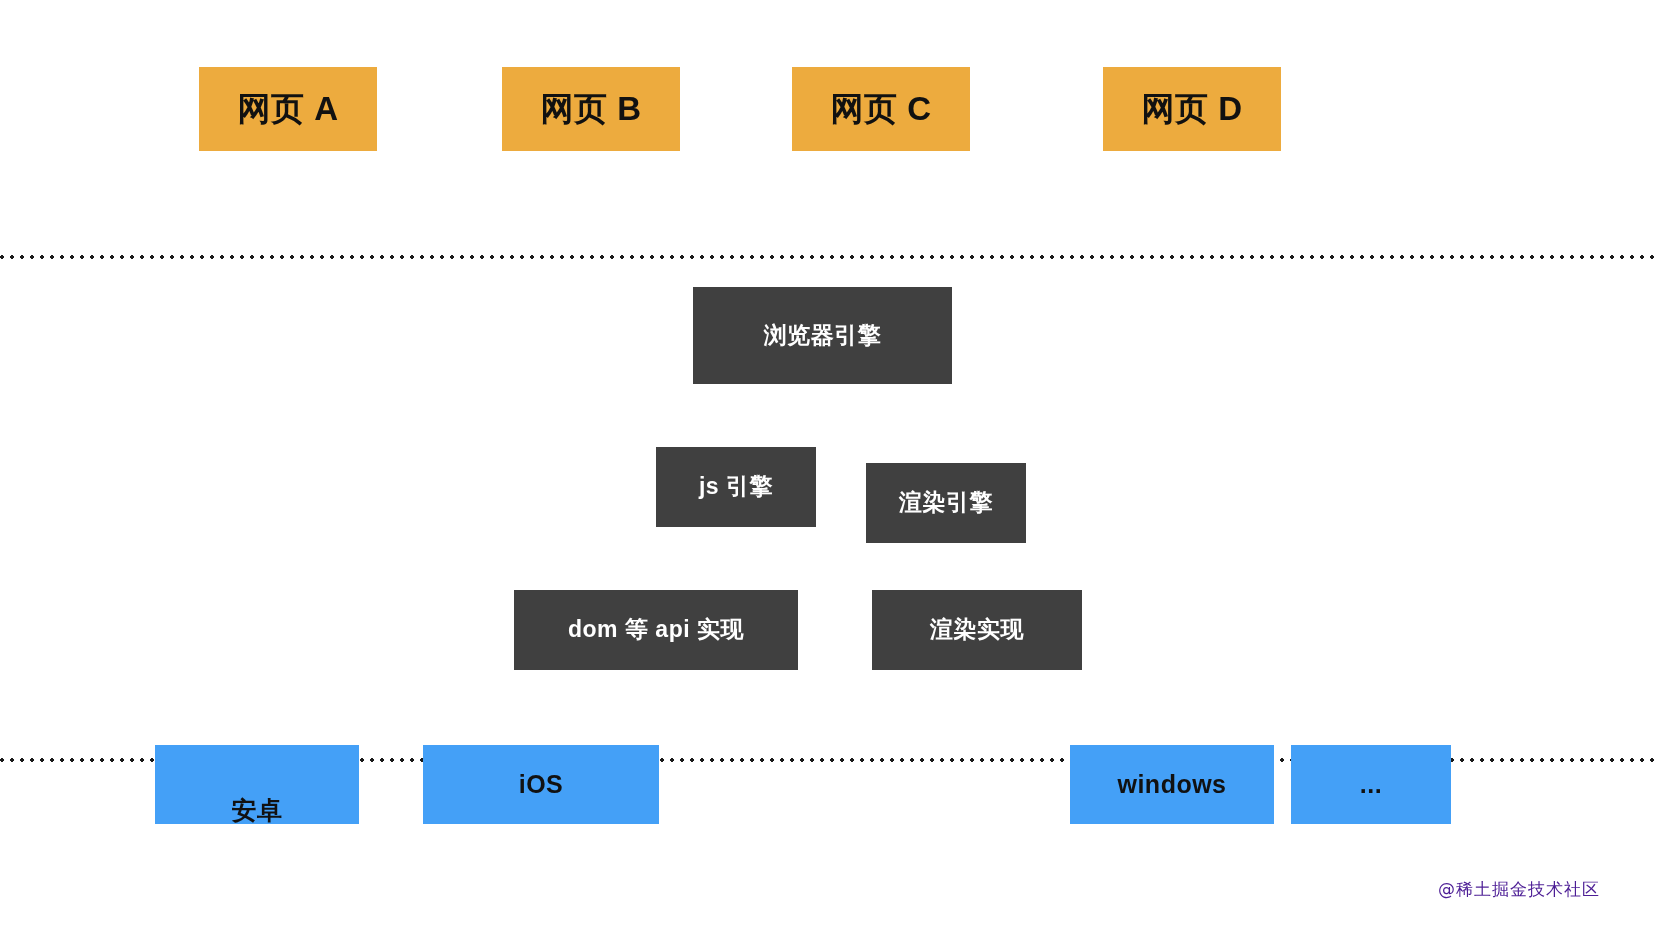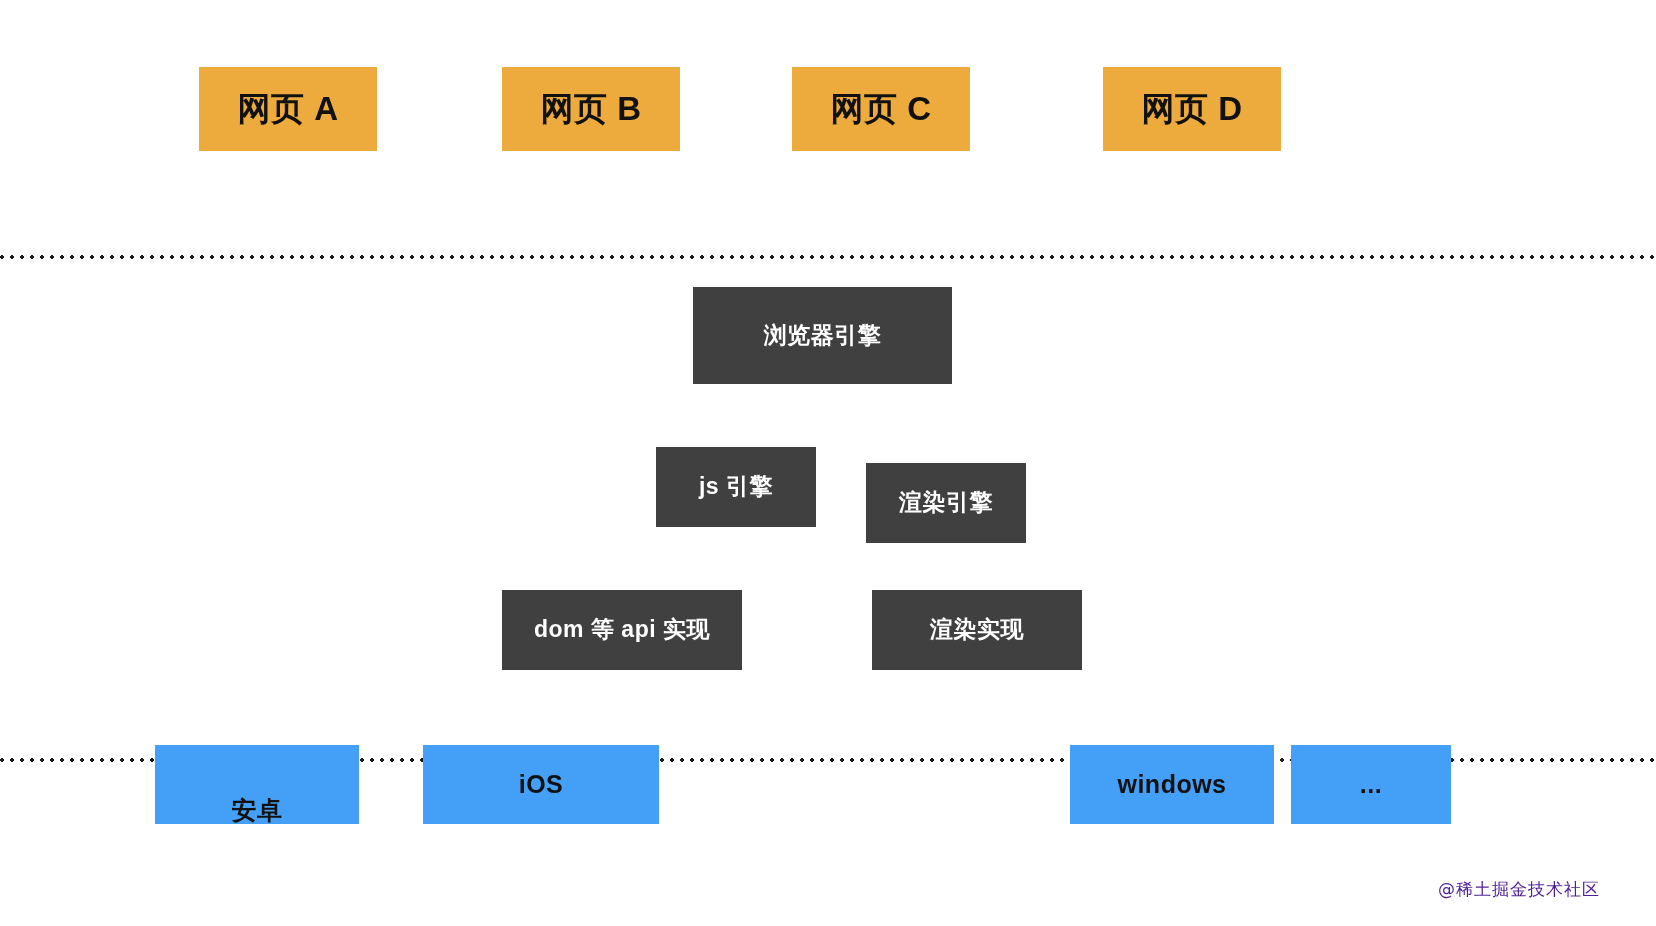--- a/index.html
+++ b/index.html
@@ -83,21 +83,21 @@
     </div>
     <div class="node engine" style="left: 693px; top: 287px; width: 259px; height: 97px;">
       <span>浏览器引擎</span>
     </div>
     <div class="node engine" style="left: 608px; top: 447px; width: 160px; height: 80px; margin-left: 48px;">
       <span>js 引擎</span>
     </div>
     <div class="node engine" style="left: 866px; top: 463px; width: 160px; height: 80px;">
       <span>渲染引擎</span>
     </div>
-    <div class="node engine" style="left: 502px; top: 590px; width: 240px; height: 80px;">
+    <div class="node engine" style="left: 514px; top: 590px; width: 284px; height: 80px;">
       <span>dom 等 api 实现</span>
     </div>
     <div class="node engine" style="left: 872px; top: 590px; width: 210px; height: 80px;">
       <span>渲染实现</span>
     </div>
     <div class="node os" style="left: 155px; top: 745px; width: 204px; height: 79px; align-items: flex-end;">
       <span>安卓</span>
     </div>
     <div class="node os" style="left: 423px; top: 745px; width: 236px; height: 79px;">
       <span>iOS</span>

